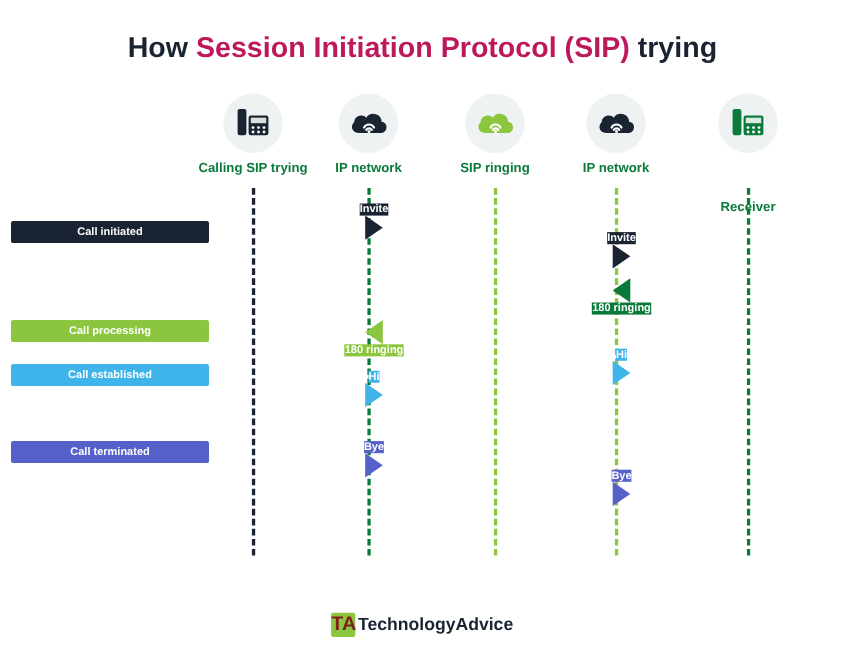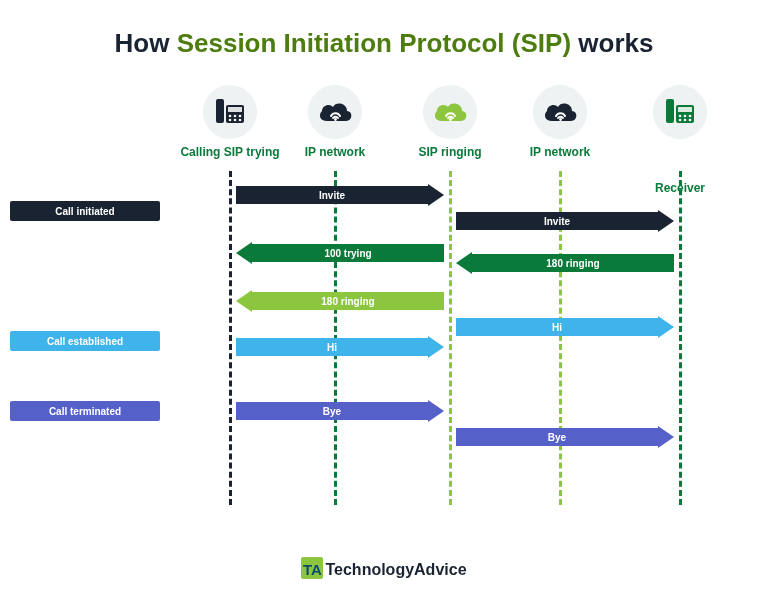--- a/index.html
+++ b/index.html
@@ -11,21 +11,21 @@
     position: relative;
     overflow: hidden;
   }
   .title {
     text-align: center;
     margin-top: 28px;
     font-size: 26px;
     font-weight: 700;
     color: #1a2332;
   }
-  .title .accent { color: #4d7c0f; margin-top: 36px; }
+  .title .accent { color: #be185d; margin-top: 36px; }
 
   .stage {
     position: relative;
     margin: 26px 40px 0 40px;
     height: 420px;
   }
 
   
   .node-icon {
     position: absolute;
@@ -46,21 +46,21 @@
     color: #0a7a3a;
     text-align: center;
     transform: translateX(-50%);
     white-space: nowrap;
   }
 
   
   .phase {
     position: absolute;
     left: -30px;
-    width: 150px;
+    width: 180px;
     height: 20px;
     display: flex;
     align-items: center;
     justify-content: center;
     font-size: 10px;
     font-weight: 700;
     color: #fff;
     border-radius: 2px;
   }
 
@@ -72,20 +72,21 @@
     height: 334px;
     border-left: 3px dashed;
   }
 
   
   .arrow {
     position: absolute;
     height: 20px;
     display: flex;
     align-items: center;
+    flex-direction: column;
   }
   .arrow .bar {
     flex: 1;
     height: 18px;
     display: flex;
     align-items: center;
     justify-content: center;
     font-size: 10px;
     font-weight: 700;
     color: #fff;
@@ -104,35 +105,35 @@
     bottom: 18px;
     text-align: center;
     font-size: 16px;
     font-weight: 600;
     color: #1a2332;
   }
   .footer .ta-box {
     display: inline-flex;
     width: 22px; height: 22px;
     background: #8cc63f;
-    color: #0c4a6e;
+    color: #7f1d1d;
     font-weight: 800;
-    font-size: 15px;
+    font-size: 18px;
     align-items: flex-end;
     justify-content: center;
     border-radius: 2px;
     margin-right: 2px;
     padding-bottom: 1px;
   }
 </style>
 </head>
 <body>
 
 <h1 class="title">
-  <span>How </span><span class="accent">Session Initiation Protocol (SIP)</span><span> works</span>
+  <span>How </span><span class="accent">Session Initiation Protocol (SIP)</span><span> trying</span>
 </h1>
 
 <div class="stage" id="stage">
     <div class="node-icon" style="left: 163px;">
       <svg width="34" height="30" viewBox="0 0 34 30">
     <rect x="3" y="2" width="8" height="24" rx="2" fill="#1a2332"></rect>
     <rect x="13" y="8" width="18" height="18" rx="2" fill="#1a2332"></rect>
     <rect x="15" y="10" width="14" height="5" fill="#fff" opacity="0.85"></rect>
     <circle cx="17" cy="19" r="1.3" fill="#fff"></circle>
         <circle cx="22" cy="19" r="1.3" fill="#fff"></circle>
@@ -183,34 +184,31 @@
         <circle cx="22" cy="19" r="1.3" fill="#fff"></circle>
         <circle cx="27" cy="19" r="1.3" fill="#fff"></circle>
     <circle cx="17" cy="23" r="1.3" fill="#fff"></circle>
         <circle cx="22" cy="23" r="1.3" fill="#fff"></circle>
         <circle cx="27" cy="23" r="1.3" fill="#fff"></circle>
   </svg>
     </div>
     <div class="node-label" style="left: 640px; margin-top: 36px;">Receiver</div>
     <div class="lifeline" style="left: 639px; border-color: rgb(10, 122, 58);"></div>
     <div class="phase" style="top: 116px; background: rgb(26, 35, 50);">Call initiated</div>
+    <div class="phase" style="top: 206px; background: rgb(140, 198, 63);">Call processing</div>
     <div class="phase" style="top: 246px; background: rgb(63, 180, 234);">Call established</div>
     <div class="phase" style="top: 316px; background: rgb(86, 96, 201);">Call terminated</div>
     <div class="arrow right" style="top: 100px; left: 196px; width: 208px;">
       <div class="bar" style="background: rgb(26, 35, 50);">Invite</div>
       <div class="head" style="border-left-color: rgb(26, 35, 50);"></div>
     </div>
     <div class="arrow right" style="top: 126px; left: 416px; width: 218px;">
       <div class="bar" style="background: rgb(26, 35, 50);">Invite</div>
       <div class="head" style="border-left-color: rgb(26, 35, 50);"></div>
     </div>
-    <div class="arrow left" style="top: 158px; left: 196px; width: 208px;">
-      <div class="head" style="border-right-color: rgb(10, 122, 58);"></div>
-      <div class="bar" style="background: rgb(10, 122, 58);">100 trying</div>
-    </div>
     <div class="arrow left" style="top: 168px; left: 416px; width: 218px;">
       <div class="head" style="border-right-color: rgb(10, 122, 58);"></div>
       <div class="bar" style="background: rgb(10, 122, 58);">180 ringing</div>
     </div>
     <div class="arrow left" style="top: 206px; left: 196px; width: 208px;">
       <div class="head" style="border-right-color: rgb(140, 198, 63);"></div>
       <div class="bar" style="background: rgb(140, 198, 63);">180 ringing</div>
     </div>
     <div class="arrow right" style="top: 232px; left: 416px; width: 218px;">
       <div class="bar" style="background: rgb(63, 180, 234);">Hi</div>

